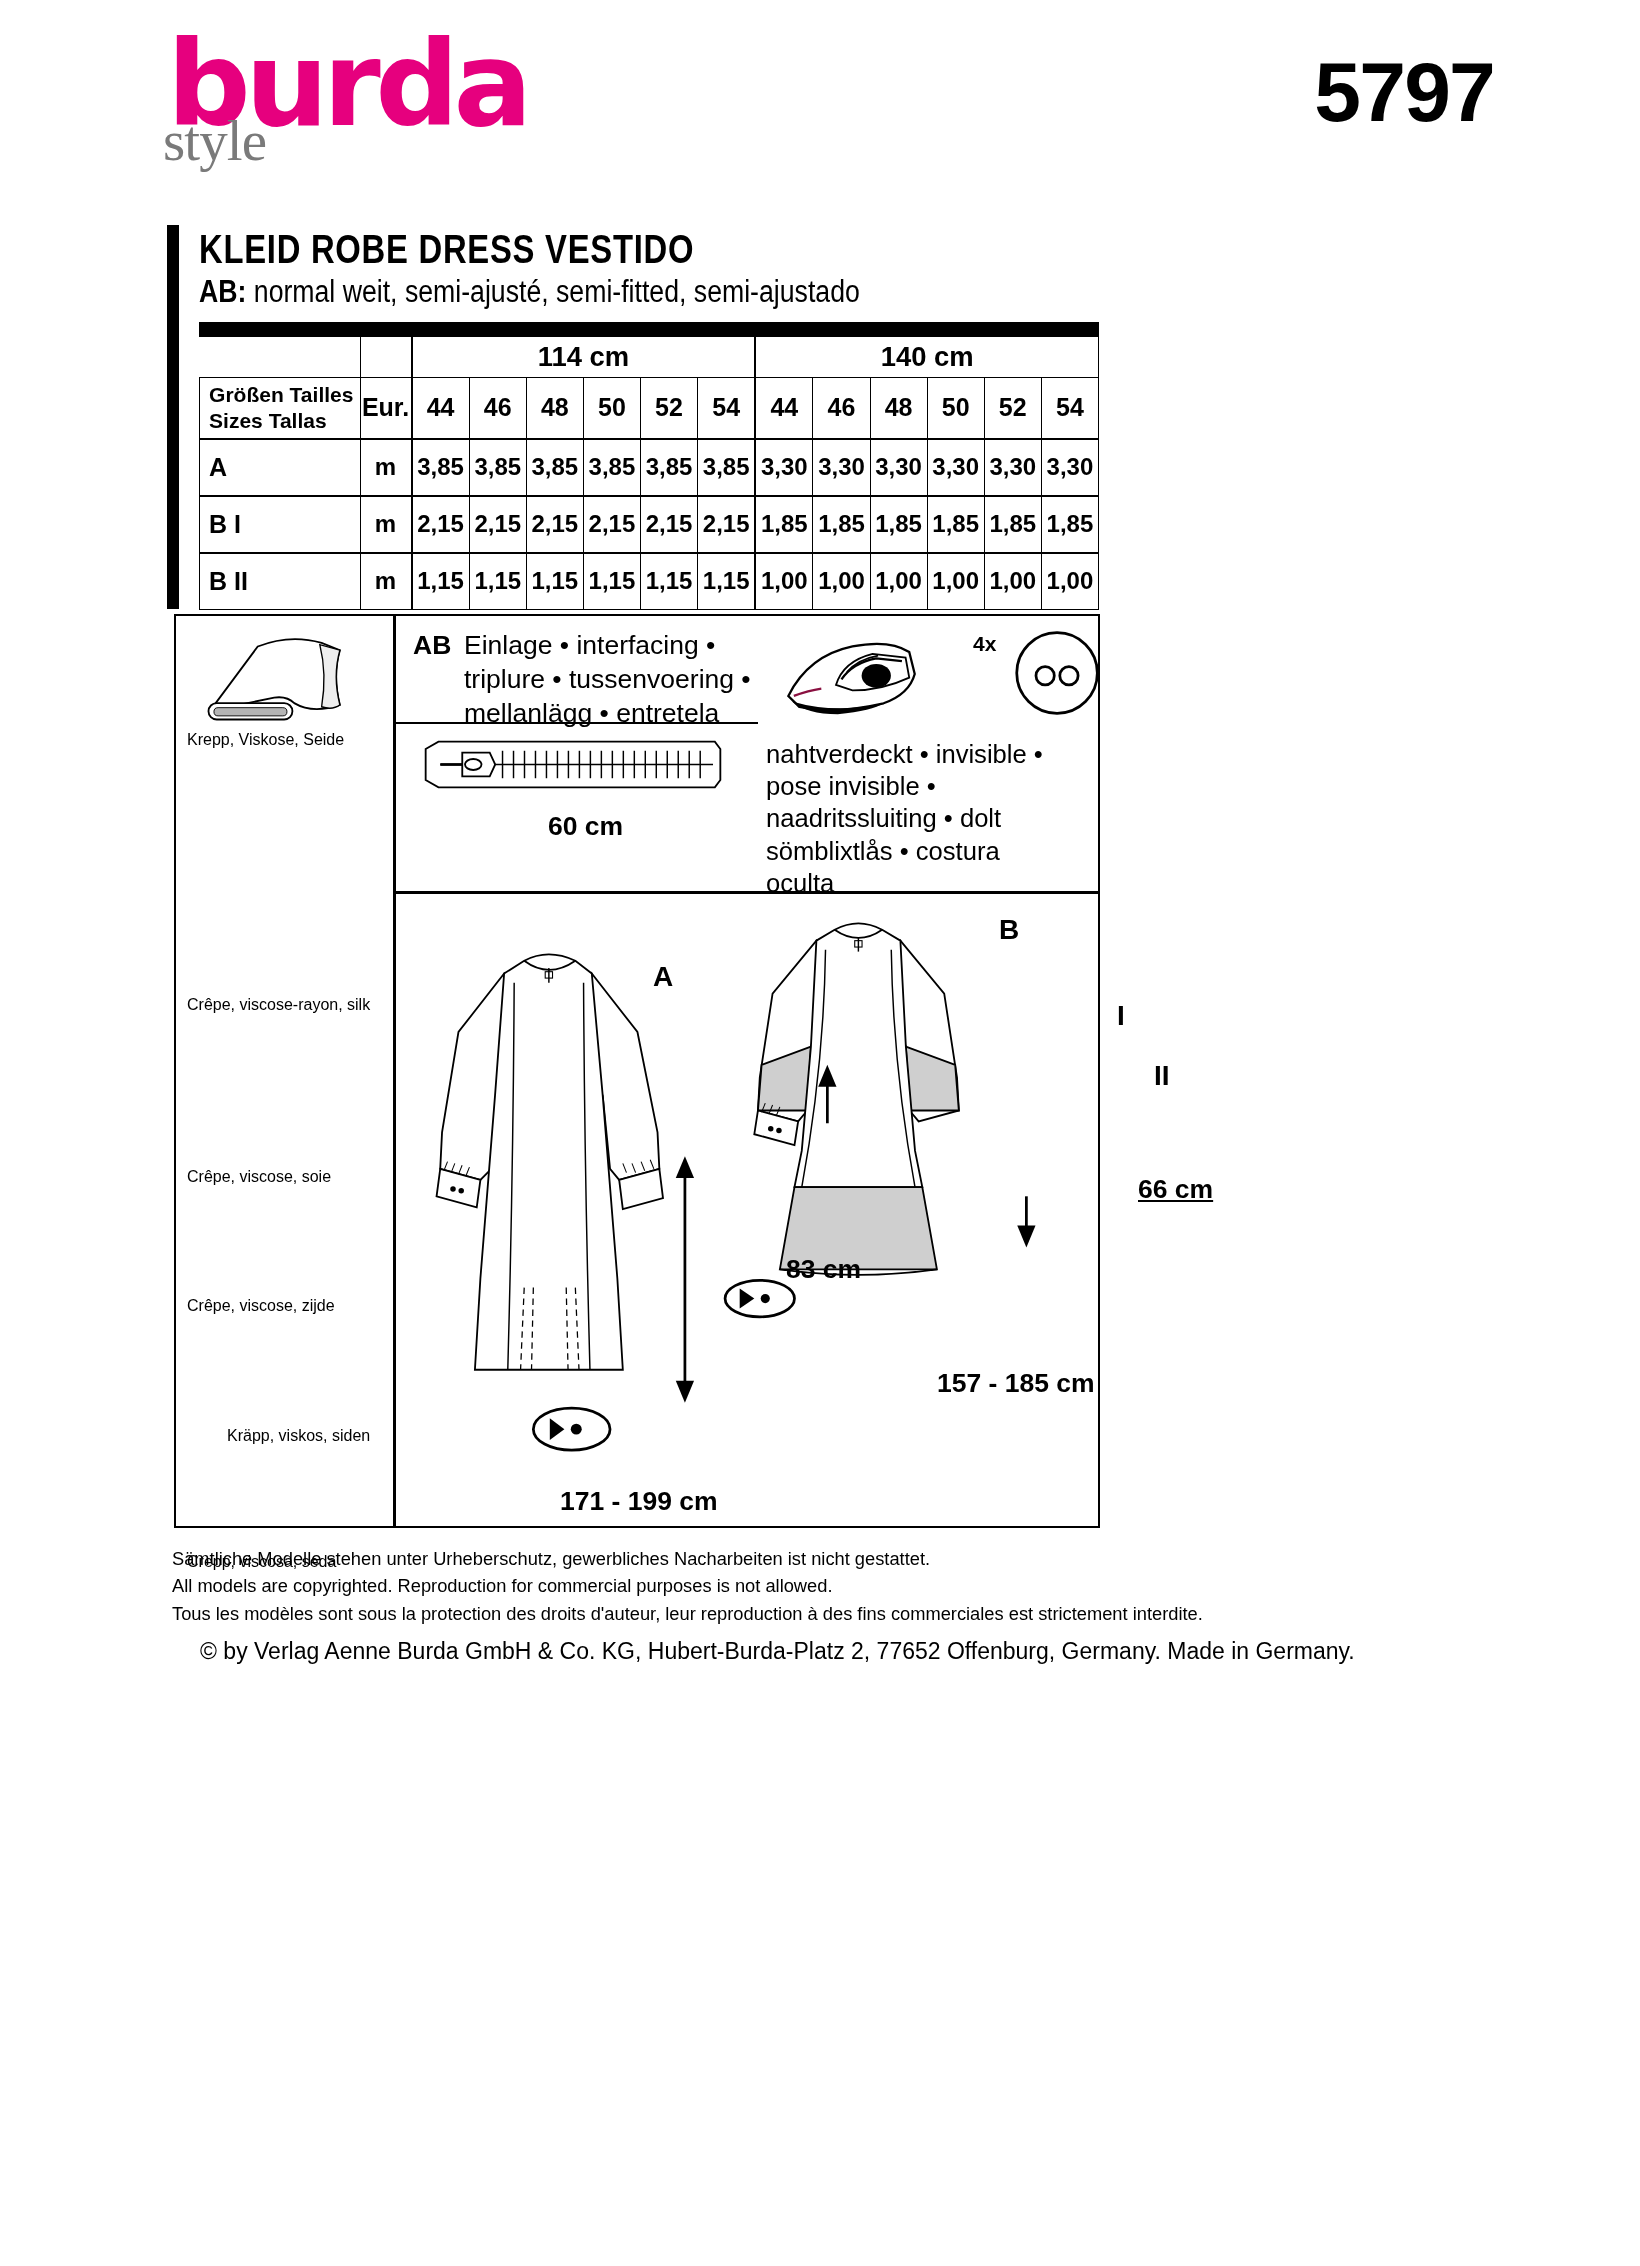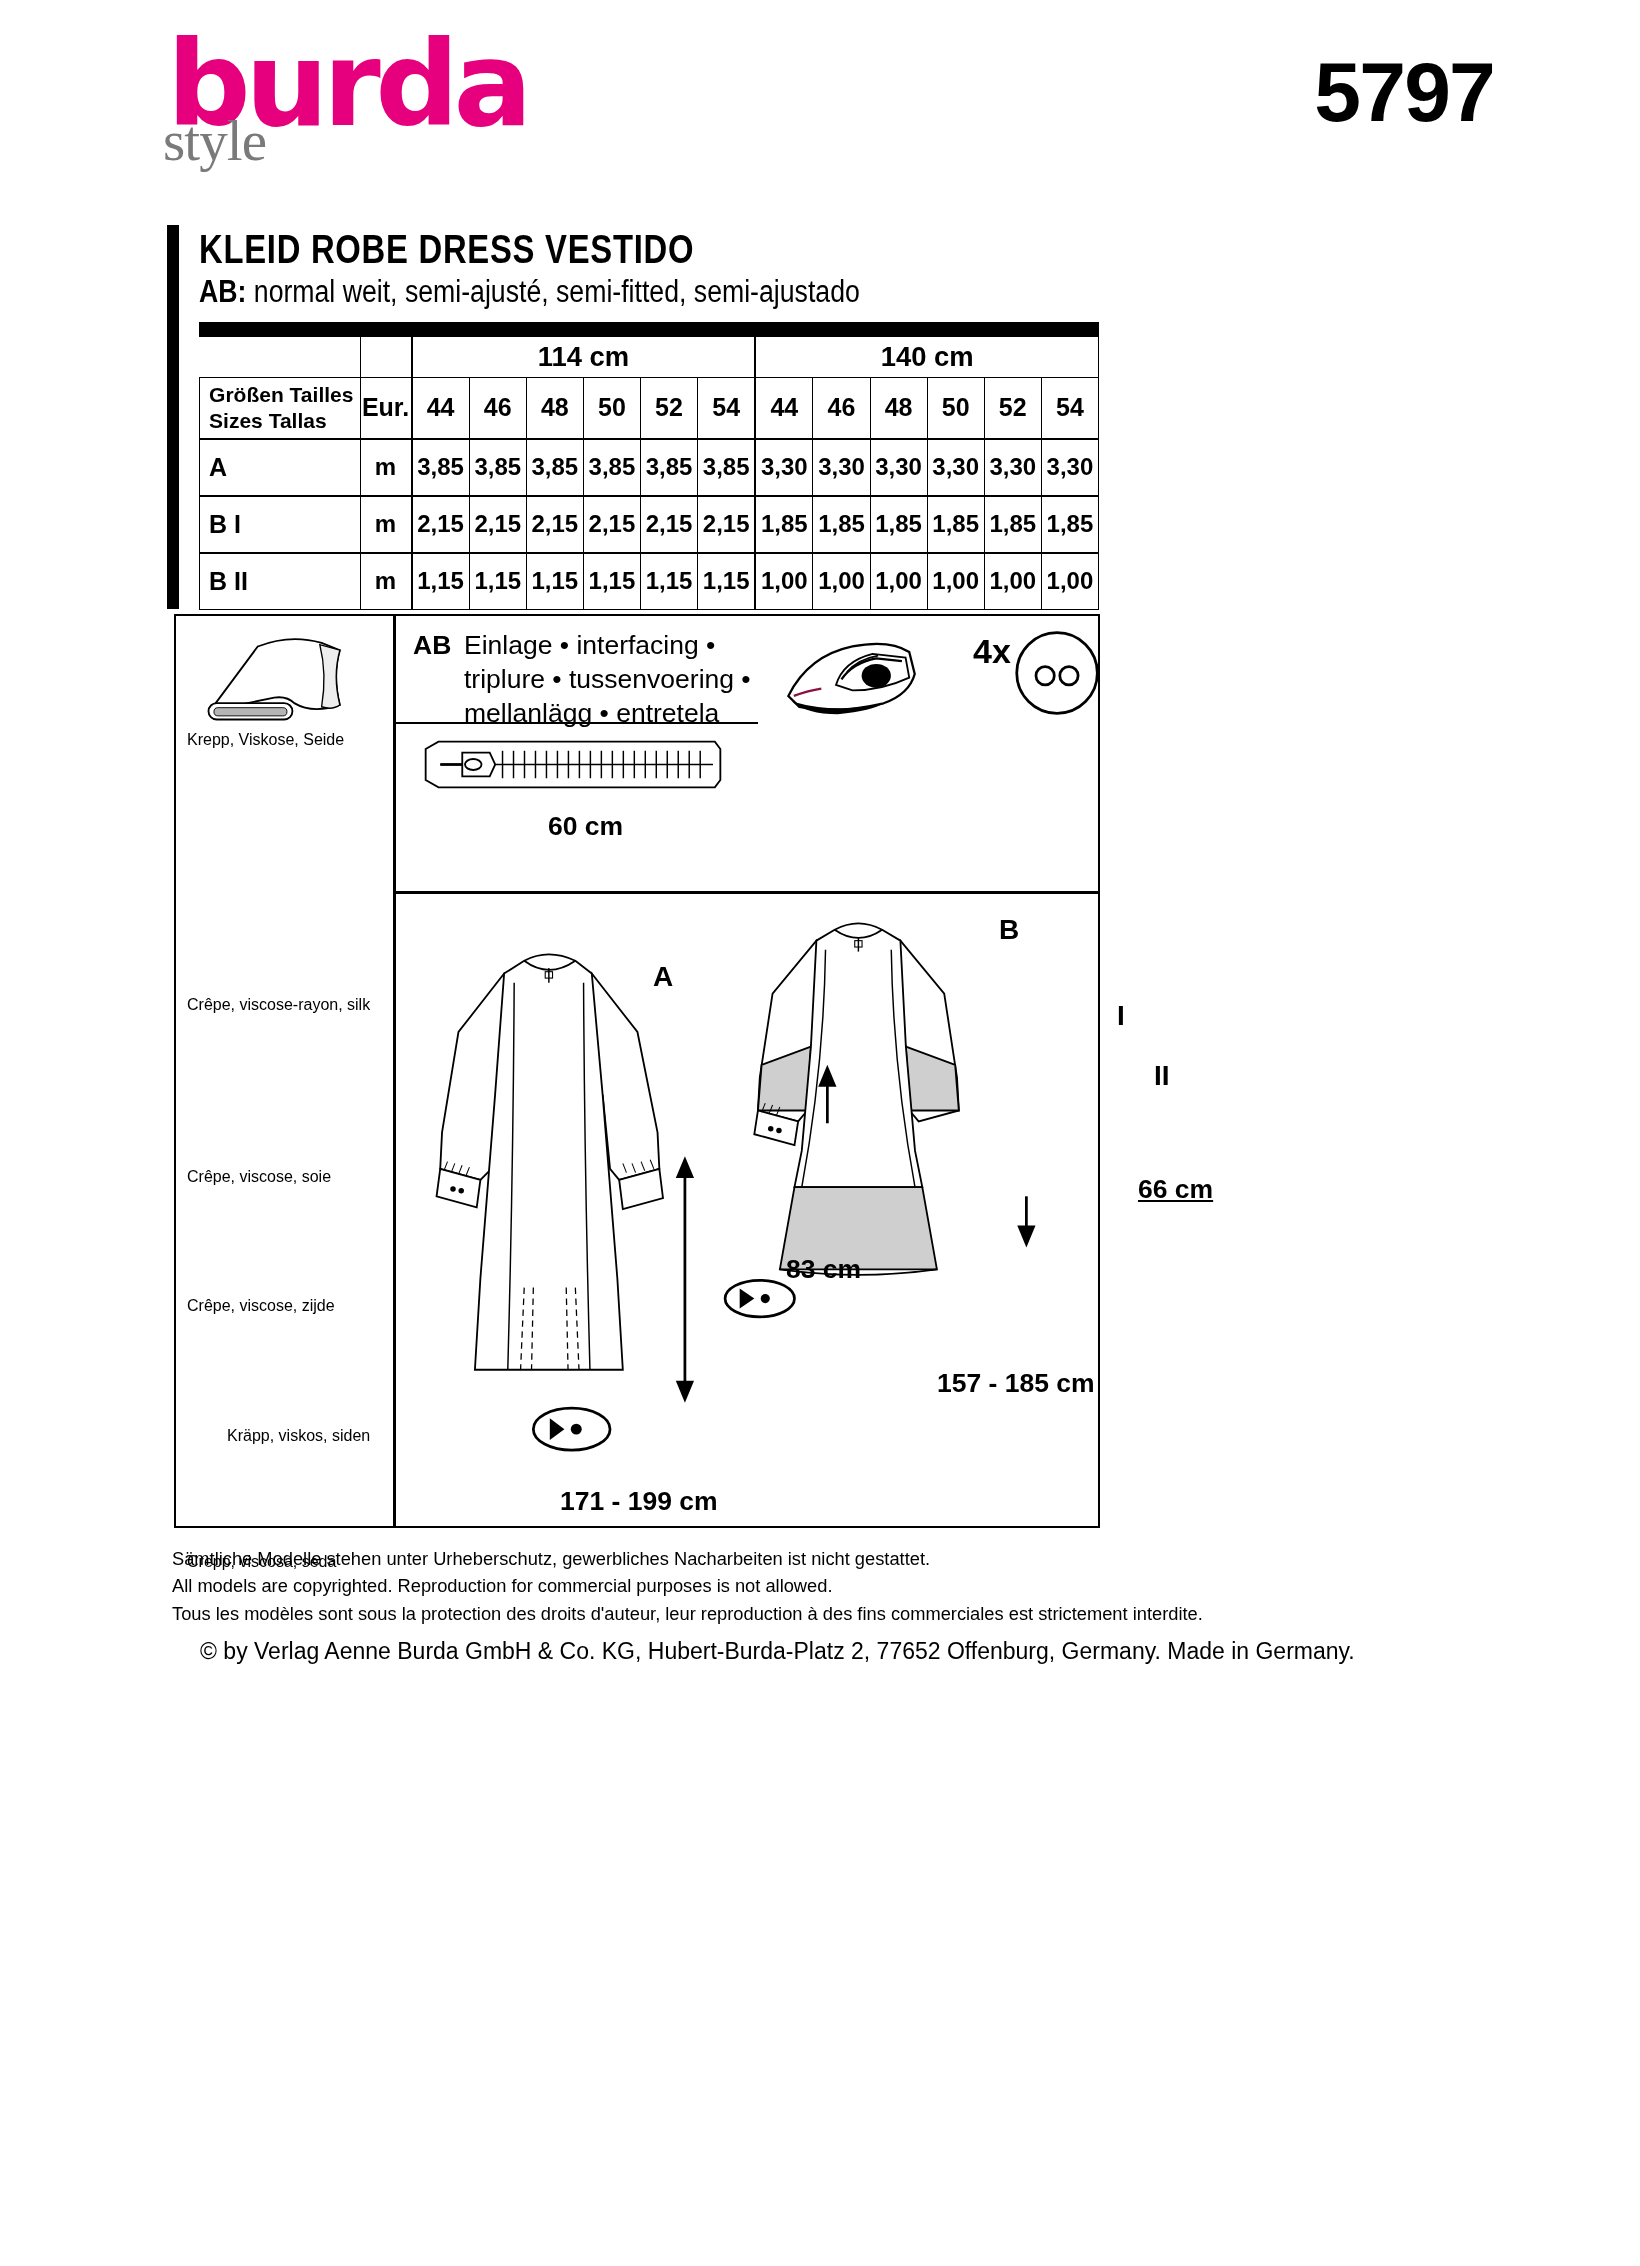--- a/index.html
+++ b/index.html
@@ -89,21 +89,21 @@
   }
 
   
   .ab-label{
     position:absolute;left:413px;top:630px;font-size:26.5px;font-weight:700;
   }
   .ab-text{
     position:absolute;left:464px;top:629px;font-size:26.5px;line-height:1.28;width:320px;
   }
   .iron-icon{position:absolute;left:781px;top:630px;}
-  .btn-count{position:absolute;left:973px;top:632px;font-size:34px;font-weight:700;text-align:center;}
+  .btn-count{position:absolute;left:973px;top:632px;font-size:21px;font-weight:700;text-align:center;}
   .button-icon{position:absolute;left:1014px;top:630px;}
   .zip-icon{position:absolute;left:422px;top:736px;}
   .zip-len{position:absolute;left:548px;top:811px;font-size:26.5px;font-weight:700;}
   .zip-text{
     position:absolute;left:766px;top:738px;font-size:25.6px;line-height:1.26;width:302px;
   }
 
   
   .draw-area{position:absolute;left:396px;top:895px;width:702px;height:630px;}
   .view-label{position:absolute;font-size:28px;font-weight:700;}
@@ -287,20 +287,21 @@
         <line x1="280" y1="16" x2="280" y2="46"></line>
           <line x1="292" y1="16" x2="292" y2="46"></line>
         <line x1="304" y1="16" x2="304" y2="46"></line>
       </g>
       <path d="M44 18 L74 18 L80 31 L74 44 L44 44 Z" fill="#ffffff" stroke="#000" stroke-width="2"></path>
       <ellipse cx="56" cy="31" rx="9" ry="6" fill="#ffffff" stroke="#000" stroke-width="2"></ellipse>
       <line x1="20" y1="31" x2="44" y2="31" stroke="#000" stroke-width="3"></line>
     </svg>
   </div>
   <div class="zip-len">60 cm</div>
+  <div class="zip-text">nahtverdeckt • invisible • pose invisible • naadritssluiting • dolt sömblixtlås • costura oculta</div>
 
   <div class="draw-area">
     <svg width="702" height="630" viewBox="0 0 768 690">
 
       <g>
 
         <path d="M118 86 L68 150 L50 260 L48 300 L92 312 L104 300 L110 220 L140 140 Z" fill="#ffffff" stroke="#000" stroke-width="2"></path>
 
         <path d="M48 300 L92 312 L88 342 L44 330 Z" fill="#ffffff" stroke="#000" stroke-width="2"></path>
         <circle cx="62" cy="322" r="3" fill="#000"></circle>

